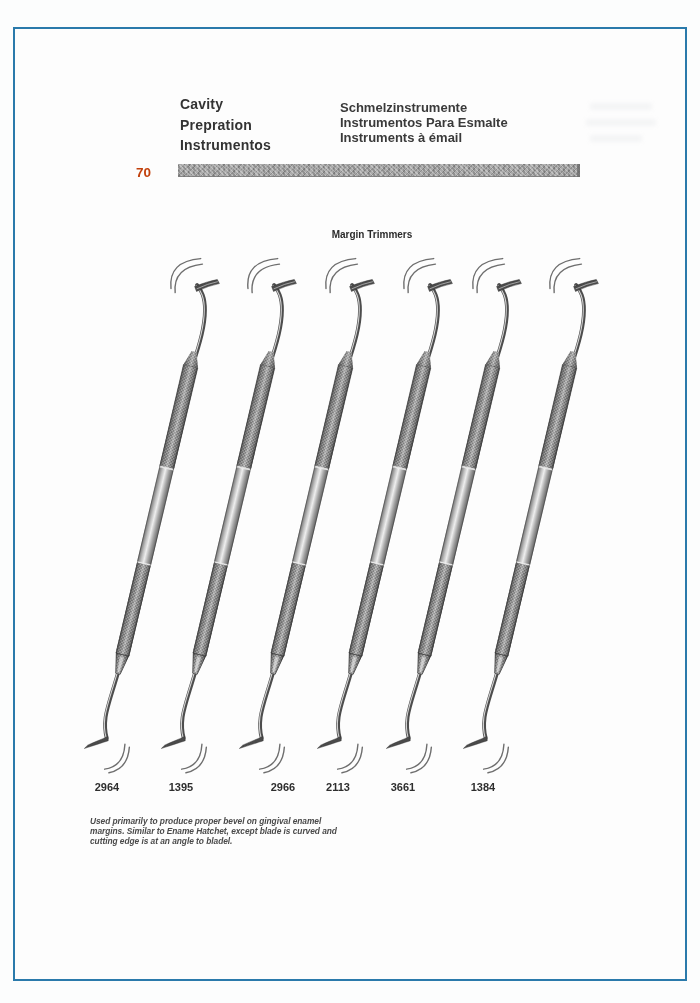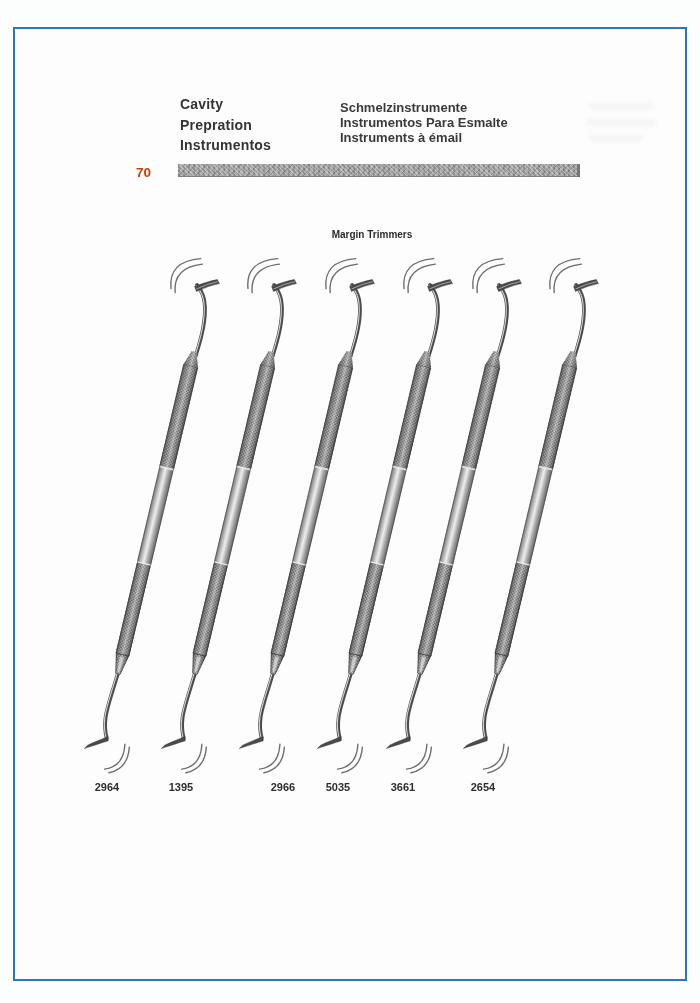--- a/index.html
+++ b/index.html
@@ -157,18 +157,23 @@
     <use href="#instr" xlink:href="#instr" transform="translate(310,267) rotate(13.3)"></use>
     <use href="#instr" xlink:href="#instr" transform="translate(388,267) rotate(13.3)"></use>
     <use href="#instr" xlink:href="#instr" transform="translate(457,267) rotate(13.3)"></use>
     <use href="#instr" xlink:href="#instr" transform="translate(534,267) rotate(13.3)"></use>
   </svg>
 
   <div class="numbers">
     <span>2964</span>
     <span>1395</span>
     <span>2966</span>
-    <span>5035</span>
+    <span>2113</span>
     <span>3661</span>
-    <span>2654</span>
+    <span>1384</span>
   </div>
 
+  <div class="description">
+    <div>Used primarily to produce proper bevel on gingival enamel</div>
+    <div>margins. Similar to Ename Hatchet, except blade is curved and</div>
+    <div>cutting edge is at an angle to bladel.</div>
+  </div>
 </div>
 
 </body></html>

